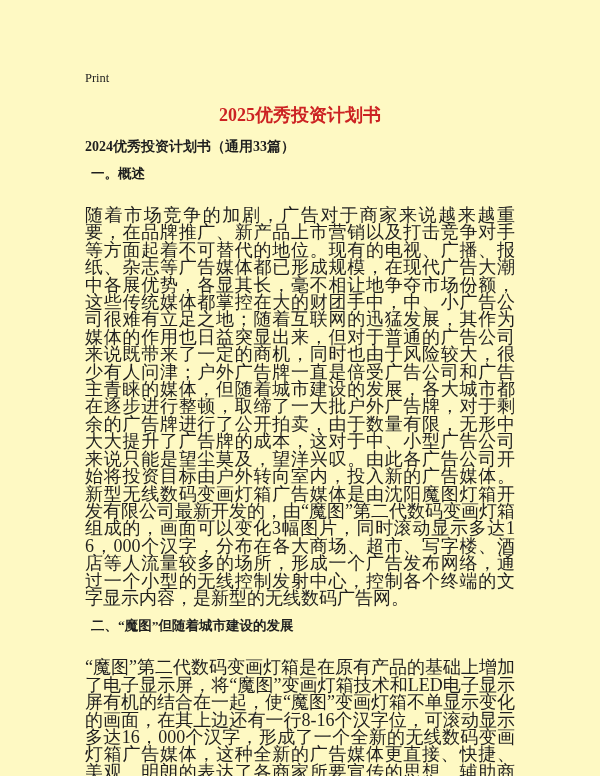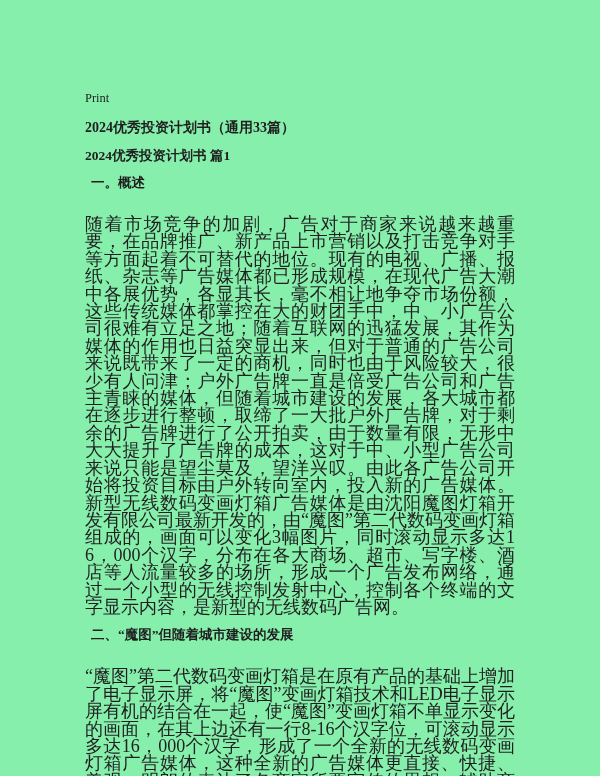--- a/index.html
+++ b/index.html
@@ -11,22 +11,22 @@
     width: 600px;
     height: 776px;
     overflow: hidden;
     font-family: "Liberation Serif", "DejaVu Serif", serif;
     color: #1f1f1f;
   }
   .page {
     box-sizing: border-box;
     width: 600px;
     height: 776px;
-    padding: 88px 85px 0 85px;
-    background: #86efac;
+    padding: 68px 85px 0 85px;
+    background: #fef9c3;
   }
   .print-link {
     display: inline-block;
     font-size: 12.5px;
     line-height: 14px;
     color: #1f1f1f;
     text-decoration: none;
     cursor: pointer;
   }
   .doc-title {
@@ -65,24 +65,24 @@
     font-family: Liberation Serif, serif;
   }
 </style>
 </head>
 <body style="color: rgb(31, 31, 31); background: rgb(255, 255, 255);">
 
 <div class="page">
 
   <a class="print-link">Print</a>
 
+  <h1 class="doc-title">2025优秀投资计划书</h1>
 
   <p class="doc-subtitle">2024优秀投资计划书（通用33篇）</p>
 
-  <h2 class="article-heading">2024优秀投资计划书 篇1</h2>
 
   <h3 class="section-heading">一。概述</h3>
 
   <p class="body-para">随着市场竞争的加剧，广告对于商家来说越来越重要，在品牌推广、新产品上市营销以及打击竞争对手等方面起着不可替代的地位。现有的电视、广播、报纸、杂志等广告媒体都已形成规模，在现代广告大潮中各展优势，各显其长，毫不相让地争夺市场份额，这些传统媒体都掌控在大的财团手中，中、小广告公司很难有立足之地；随着互联网的迅猛发展，其作为媒体的作用也日益突显出来，但对于普通的广告公司来说既带来了一定的商机，同时也由于风险较大，很少有人问津；户外广告牌一直是倍受广告公司和广告主青睐的媒体，但随着城市建设的发展，各大城市都在逐步进行整顿，取缔了一大批户外广告牌，对于剩余的广告牌进行了公开拍卖，由于数量有限，无形中大大提升了广告牌的成本，这对于中、小型广告公司来说只能是望尘莫及，望洋兴叹。由此各广告公司开始将投资目标由户外转向室内，投入新的广告媒体。新型无线数码变画灯箱广告媒体是由沈阳魔图灯箱开发有限公司最新开发的，由“魔图”第二代数码变画灯箱组成的，画面可以变化3幅图片，同时滚动显示多达16，000个汉字，分布在各大商场、超市、写字楼、酒店等人流量较多的场所，形成一个广告发布网络，通过一个小型的无线控制发射中心，控制各个终端的文字显示内容，是新型的无线数码广告网。</p>
 
   <h3 class="section-heading">二、“魔图”但随着城市建设的发展</h3>
 
 
   <p class="body-para">“魔图”第二代数码变画灯箱是在原有产品的基础上增加了电子显示屏，将“魔图”变画灯箱技术和LED电子显示屏有机的结合在一起，使“魔图”变画灯箱不单显示变化的画面，在其上边还有一行8-16个汉字位，可滚动显示多达16，000个汉字，形成了一个全新的无线数码变画灯箱广告媒体，这种全新的广告媒体更直接、快捷、美观、明朗的表达了各商家所要宣传的思想，辅助商家实现其销售目标。“魔图”第二代数码变画灯箱在每一个终端上有一个唯一的号码，用户可以使用一台计算机，通</p>
 

